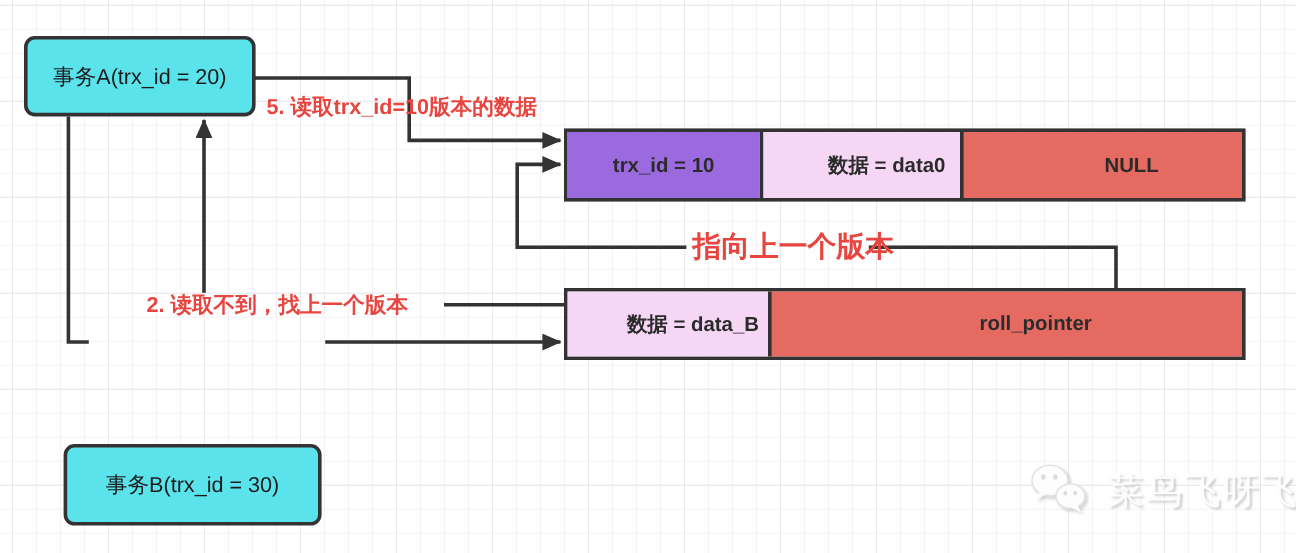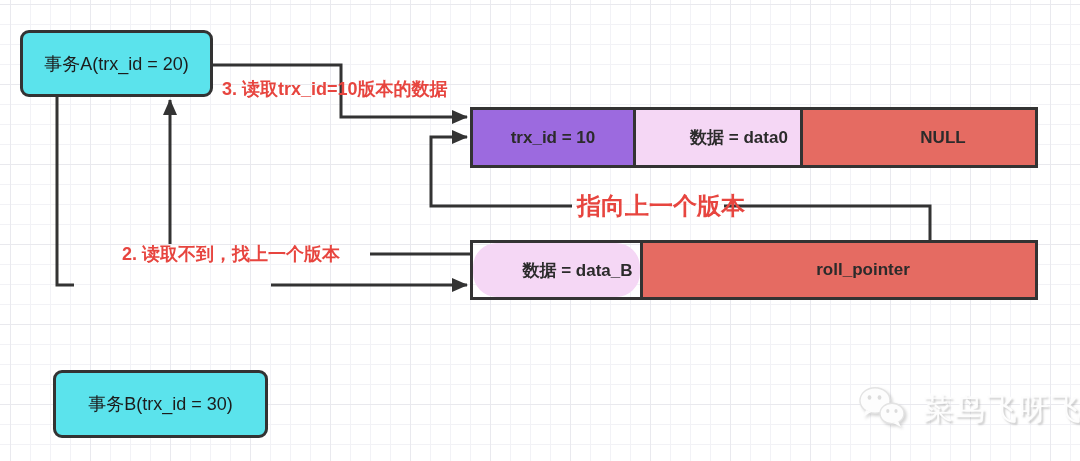--- a/index.html
+++ b/index.html
@@ -106,25 +106,25 @@
     <span>事务B(trx_id = 30)</span>
   </div>
 
   <div class="record-row row1">
     <div class="cell c1" style="background: rgb(156, 106, 223);">trx_id = 10</div>
     <div class="cell c2" style="background: rgb(245, 215, 245);">数据 = data0</div>
     <div class="cell c3" style="background: rgb(229, 107, 98);">NULL</div>
   </div>
 
   <div class="record-row row2">
-    <div class="cell c2" style="background: rgb(245, 215, 245); border-radius: 24px;">数据 = data_B</div>
+    <div class="cell c2" style="background: rgb(245, 215, 245);">数据 = data_B</div>
     <div class="cell c3" style="background: rgb(229, 107, 98);">roll_pointer</div>
   </div>
 
-  <div class="annotation ann-step3" style="color: rgb(231, 69, 63);">3. 读取trx_id=10版本的数据</div>
+  <div class="annotation ann-step3" style="color: rgb(231, 69, 63);">5. 读取trx_id=10版本的数据</div>
   <div class="annotation ann-pointer" style="color: rgb(231, 69, 63);">指向上一个版本</div>
   <div class="annotation ann-step2" style="color: rgb(231, 69, 63);">2. 读取不到，找上一个版本</div>
 
   <div class="watermark">
     <svg width="48" height="44" viewBox="0 0 48 44">
       <g fill="#fdfdfd" stroke="#e3e3e3" stroke-width="1.4">
         <ellipse cx="17" cy="14.5" rx="15" ry="12.8"></ellipse>
         <path d="M8 24 L5 31 L13 26 Z" stroke="none"></path>
         <ellipse cx="34" cy="27.5" rx="12" ry="10.2"></ellipse>
         <path d="M40 35 L43 41 L35 37 Z" stroke="none"></path>

